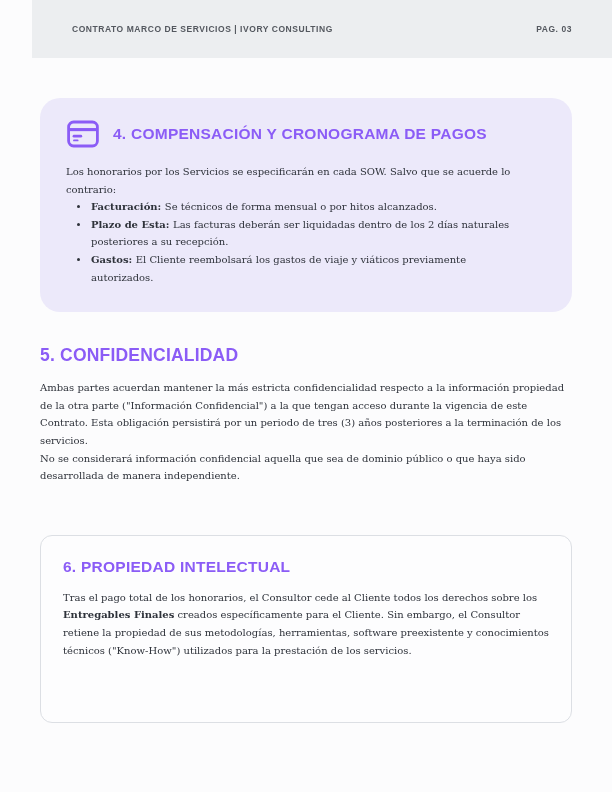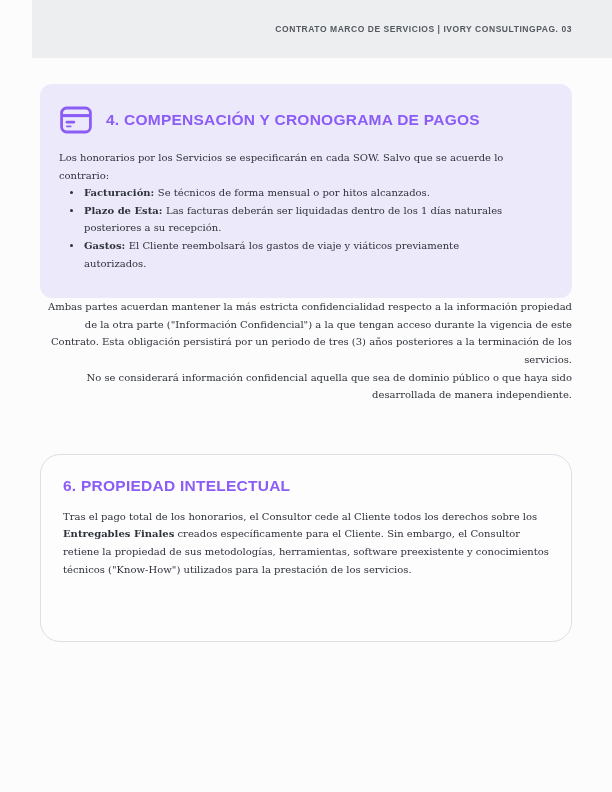--- a/index.html
+++ b/index.html
@@ -4,60 +4,60 @@
 <style>
   html,body{margin:0;padding:0;}
   body{
     width:612px;height:792px;overflow:hidden;position:relative;
     background:var(--page-bg,#fcfcfd);
     font-family:"Liberation Sans",sans-serif;
   }
   
   .topbar{
     height:58px;background:var(--topbar-bg,#eceef0);
-    display:flex;align-items:center;justify-content:flex-end;
+    display:flex;align-items:center;justify-content:space-between;
     padding:16px 40px;box-sizing:border-box;margin-left:32px;
   }
   .topbar .meta{
     font-size:8.5px;font-weight:bold;letter-spacing:.55px;
     color:var(--header-text,#54585f);text-transform:uppercase;white-space:nowrap;
   }
   .page{padding:0 40px;box-sizing:border-box;}
   
   .serif{
     font-family:"DejaVu Serif","Liberation Serif",serif;
     font-size:10px;line-height:17.6px;color:var(--body-text,#2e323a);
   }
   
   .card-pay{
-    margin-top:26px;background:var(--card-lavender,#ece9fa);
-    border-radius:12px;padding:21px 19px 26px;box-sizing:border-box;
+    margin-top:40px;background:var(--card-lavender,#ece9fa);
+    border-radius:20px;padding:21px 26px 26px;box-sizing:border-box;
   }
   .card-head{display:flex;align-items:center;gap:13px;}
   .icon-wrap{width:34px;height:30px;color:var(--accent,#8b5cf6);flex:0 0 auto;display:block;}
   .icon-wrap svg{display:block;width:34px;height:30px;}
   .card-title{
     color:var(--accent,#8b5cf6);font-weight:bold;font-size:15.5px;
     letter-spacing:.25px;white-space:nowrap;
   }
   .card-pay .intro{margin:14px 0 0;max-width:465px;}
   ul.bullets{margin:0;padding:0 0 0 24px;list-style:disc;}
   ul.bullets li{padding-left:1px;max-width:430px;}
   .blabel{font-weight:bold;margin-right:3.5px;}
   
   h2.sec{
     color:var(--accent,#8b5cf6);font-size:17.5px;font-weight:bold;
     letter-spacing:.2px;margin:33px 0 13px;font-family:"Liberation Sans",sans-serif;
   }
-  .para{margin:0;max-width:534px;text-align:right;}
+  .para{margin:0;max-width:534px;}
   
   .card-ip{
     margin-top:50px;background:var(--card-white,#fdfdfe);
     border:1px solid var(--card-border,#dcdfe4);
-    border-radius:20px;padding:22px 22px 55px;box-sizing:border-box;
+    border-radius:12px;padding:22px 22px 55px;box-sizing:border-box;
   }
   .card-ip .card-title{font-size:15.5px;}
   .card-ip .body{margin:13px 0 8px;max-width:490px;}
 </style>
 </head>
 <body>
 
 <header class="topbar">
   <span class="meta">CONTRATO MARCO DE SERVICIOS | IVORY CONSULTING</span>
   <span class="meta">PAG. 03</span>
@@ -76,28 +76,29 @@
         </svg>
       </span>
       <span class="card-title">4. COMPENSACIÓN Y CRONOGRAMA DE PAGOS</span>
     </div>
     <p class="serif intro">Los honorarios por los Servicios se especificarán en cada SOW. Salvo que se acuerde lo contrario:</p>
     <ul class="bullets serif">
       <li>
         <span class="blabel">Facturación:</span><span>Se técnicos de forma mensual o por hitos alcanzados.</span>
       </li>
       <li>
-        <span class="blabel">Plazo de Esta:</span><span>Las facturas deberán ser liquidadas dentro de los 1 días naturales posteriores a su recepción.</span>
+        <span class="blabel">Plazo de Esta:</span><span>Las facturas deberán ser liquidadas dentro de los 2 días naturales posteriores a su recepción.</span>
       </li>
       <li>
         <span class="blabel">Gastos:</span><span>El Cliente reembolsará los gastos de viaje y viáticos previamente autorizados.</span>
       </li>
     </ul>
   </section>
 
+  <h2 class="sec">5. CONFIDENCIALIDAD</h2>
   <p class="serif para">Ambas partes acuerdan mantener la más estricta confidencialidad respecto a la información propiedad de la otra parte ("Información Confidencial") a la que tengan acceso durante la vigencia de este Contrato. Esta obligación persistirá por un periodo de tres (3) años posteriores a la terminación de los servicios.</p>
   <p class="serif para">No se considerará información confidencial aquella que sea de dominio público o que haya sido desarrollada de manera independiente.</p>
 
   <section class="card-ip">
     <div class="card-title">6. PROPIEDAD INTELECTUAL</div>
     <p class="serif body"><span>Tras el pago total de los honorarios, el Consultor cede al Cliente todos los derechos sobre los </span><b>Entregables Finales</b><span> creados específicamente para el Cliente. Sin embargo, el Consultor retiene la propiedad de sus metodologías, herramientas, software preexistente y conocimientos técnicos ("Know-How") utilizados para la prestación de los servicios.</span></p>
   </section>
 
 </main>
 

